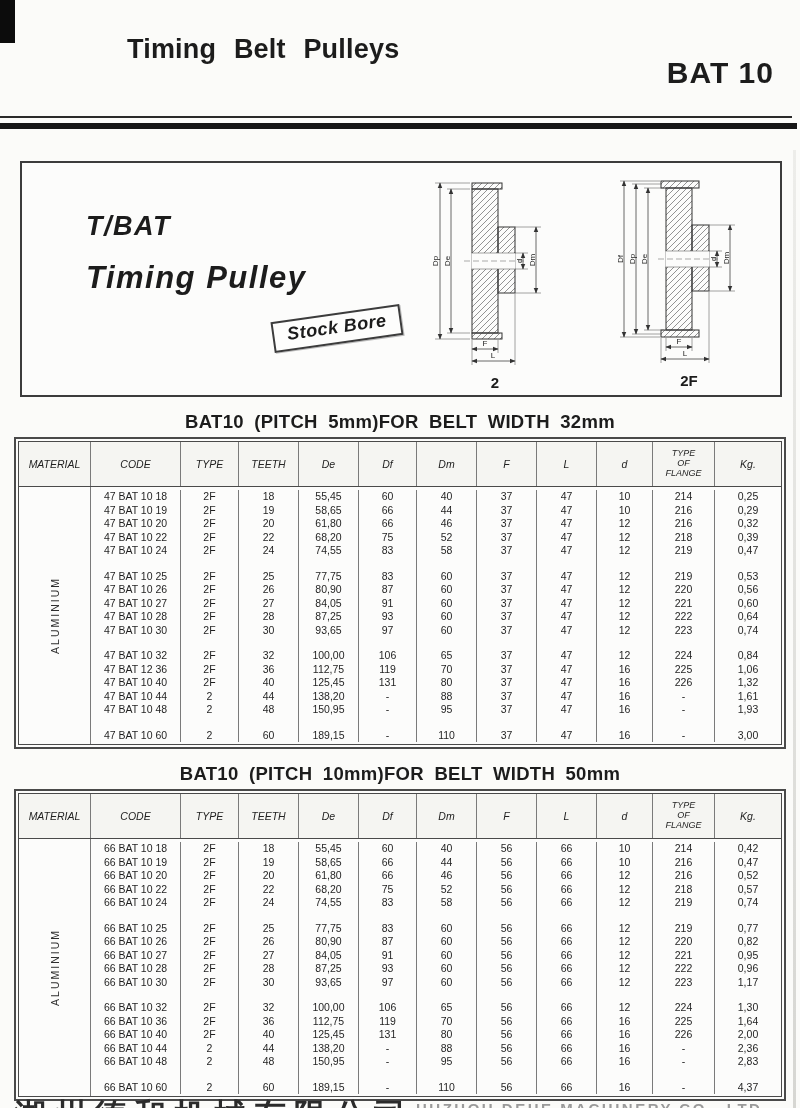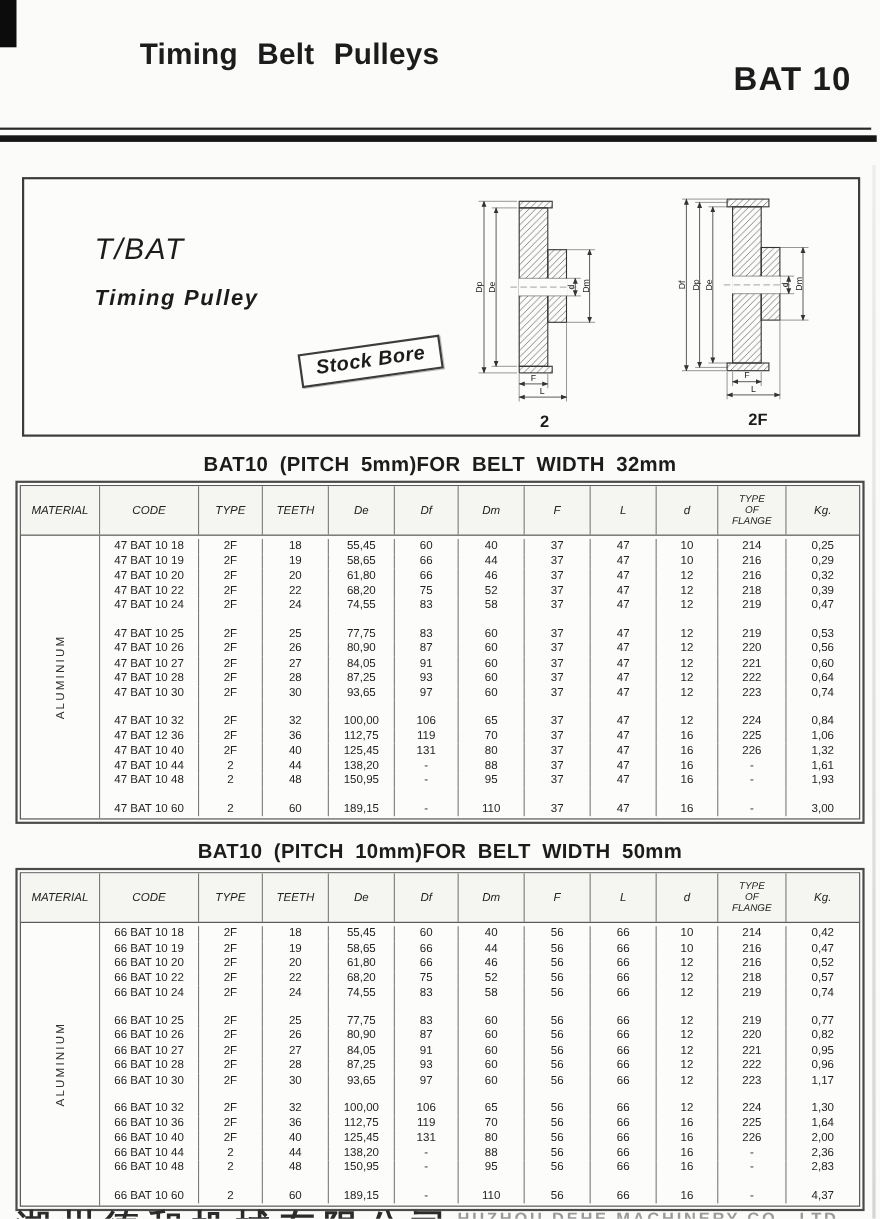--- a/index.html
+++ b/index.html
@@ -18,22 +18,22 @@
   .t2{font-size:27px;font-weight:bold;letter-spacing:0.2px;word-spacing:3px;line-height:1.2;}
   .pagecode{position:absolute;right:26px;top:56px;font-size:30px;font-weight:bold;letter-spacing:1px;}
   .rule-thin{position:absolute;left:0;top:116px;width:792px;height:2px;background:#2a2a2a;}
   .rule-thick{position:absolute;left:0;top:123px;width:797px;height:6px;background:#161616;}
 
   
   .panel{
     margin:28px 18px 0 20px;width:762px;height:236px;box-sizing:border-box;
     border:2px solid #3c3c3c;background:#fcfcfb;position:relative;
   }
-  .p1{position:absolute;left:64px;top:48px;font-size:27px;font-weight:normal;font-style:italic;letter-spacing:1.5px;}
-  .p2{position:absolute;left:64px;top:97px;font-size:20px;font-weight:bold;font-style:italic;letter-spacing:1.5px;}
+  .p1{position:absolute;left:64px;top:48px;font-size:27px;font-weight:bold;font-style:italic;letter-spacing:1.5px;}
+  .p2{position:absolute;left:64px;top:97px;font-size:31px;font-weight:bold;font-style:italic;letter-spacing:1.5px;}
   .stock{
     position:absolute;left:250px;top:150px;transform:rotate(-8deg);
     border:2px solid #3c3c3c;background:#fdfdfc;padding:2px 13px 4px;
     font-size:18px;font-weight:bold;font-style:italic;letter-spacing:0.5px;
     box-shadow:1px 1px 0 #bbb;
   }
   .fig{position:absolute;width:150px;margin:0;}
   .figA{left:398px;top:10px;}
   .figB{left:592px;top:8px;}
   .fig figcaption{text-align:center;font-weight:bold;font-size:15px;margin-top:1px;}

